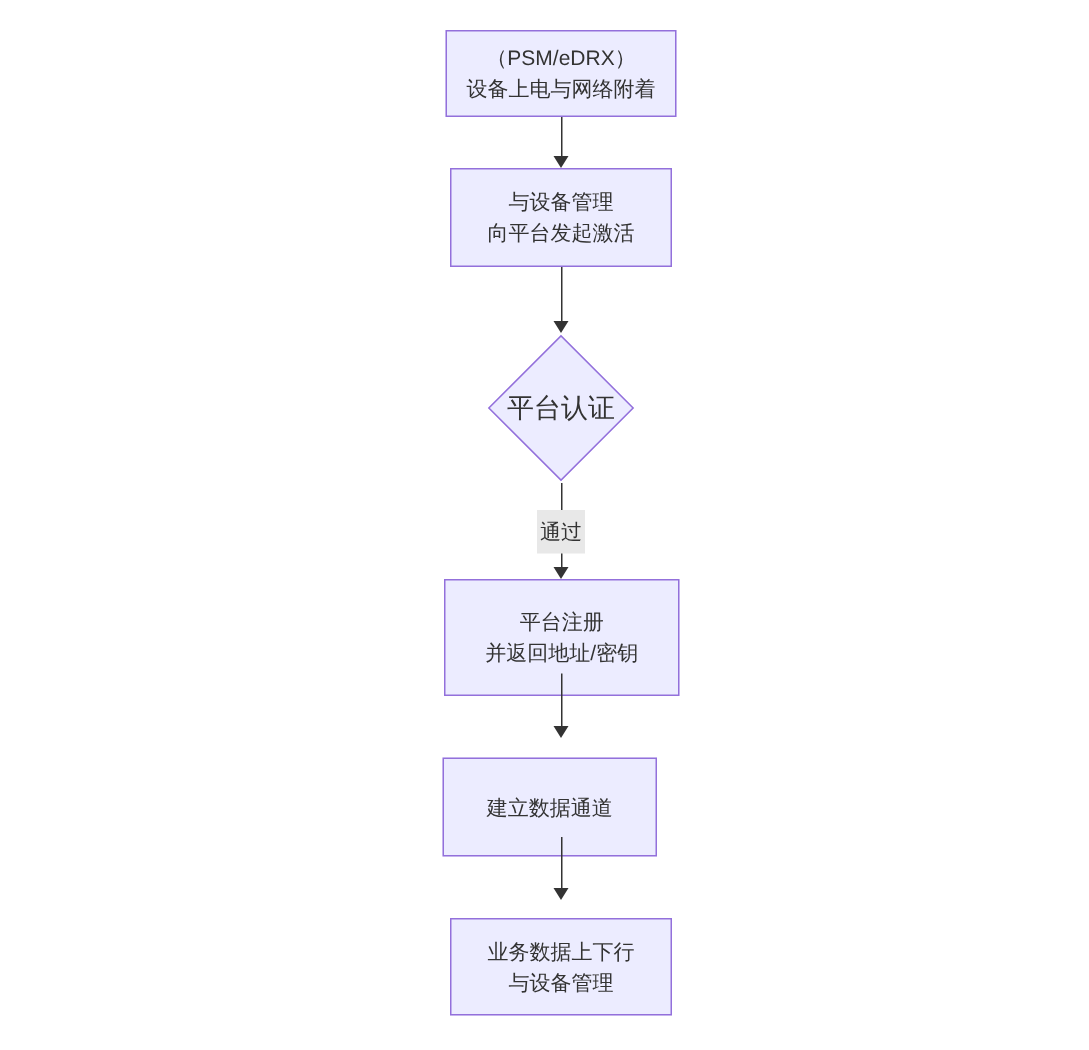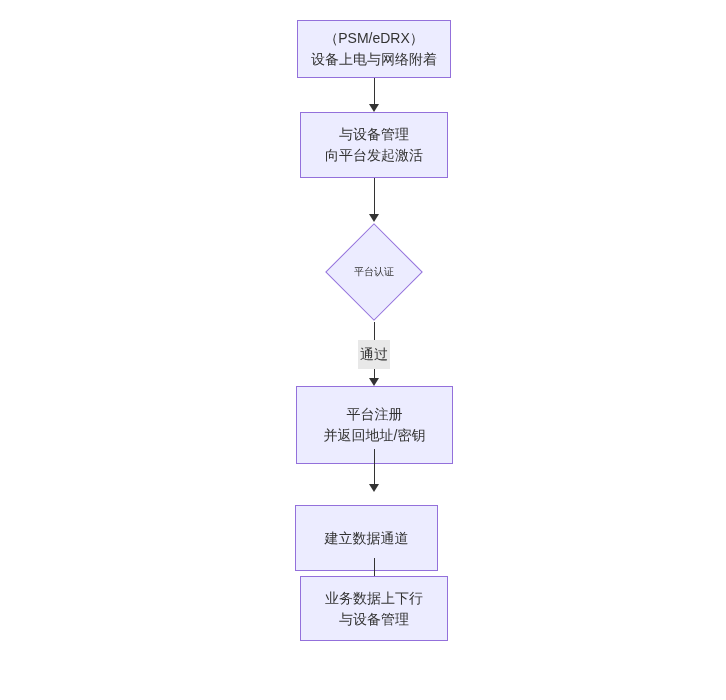--- a/index.html
+++ b/index.html
@@ -27,21 +27,21 @@
     justify-content: center;
     text-align: center;
     font-size: 14px;
     line-height: 21px;
     box-sizing: border-box;
   }
   .node-a { left: 297px; top: 20px;  width: 154px; height: 58px; }
   .node-b { left: 300px; top: 112px; width: 148px; height: 66px; }
   .node-d { left: 296px; top: 386px; width: 157px; height: 78px; }
   .node-e { left: 295px; top: 492px; width: 143px; height: 66px; margin-top: 13px; }
-  .node-f { left: 300px; top: 576px; width: 148px; height: 65px; }
+  .node-f { left: 300px; top: 612px; width: 148px; height: 65px; }
 
   
   .diamond {
     position: absolute;
     left: 324px; top: 222px;
     width: 100px; height: 100px;
   }
   .diamond-shape {
     position: absolute;
     left: 50%; top: 50%;
@@ -50,21 +50,21 @@
     background: #ececff;
     border: 1.5px solid #9370db;
     box-sizing: border-box;
   }
   .diamond-label {
     position: absolute;
     left: 0; top: 0; right: 0; bottom: 0;
     display: flex;
     align-items: center;
     justify-content: center;
-    font-size: 10px;
+    font-size: 18px;
   }
 
   
   .arrow { position: absolute; left: 369px; width: 10px; }
   .arrow .line {
     position: absolute;
     left: 4.5px; top: 0;
     width: 1px;
     height: calc(100% - 7px);
     background: #333333;

